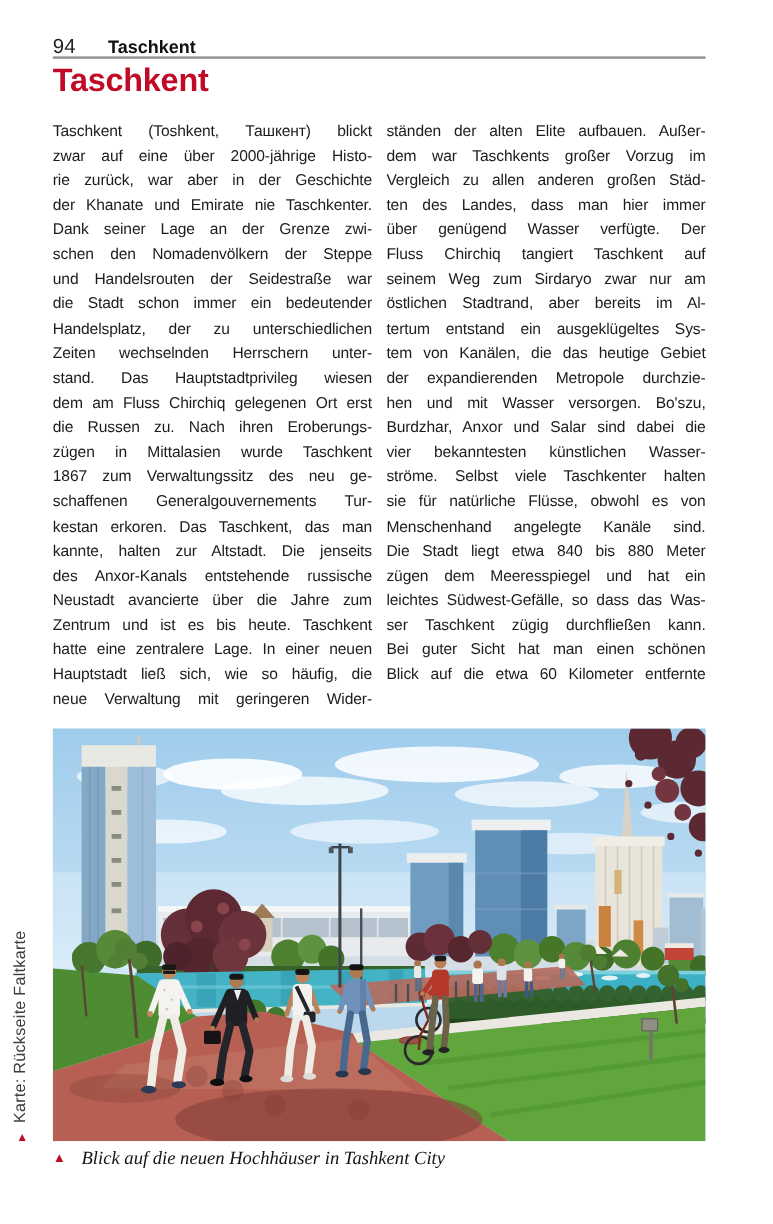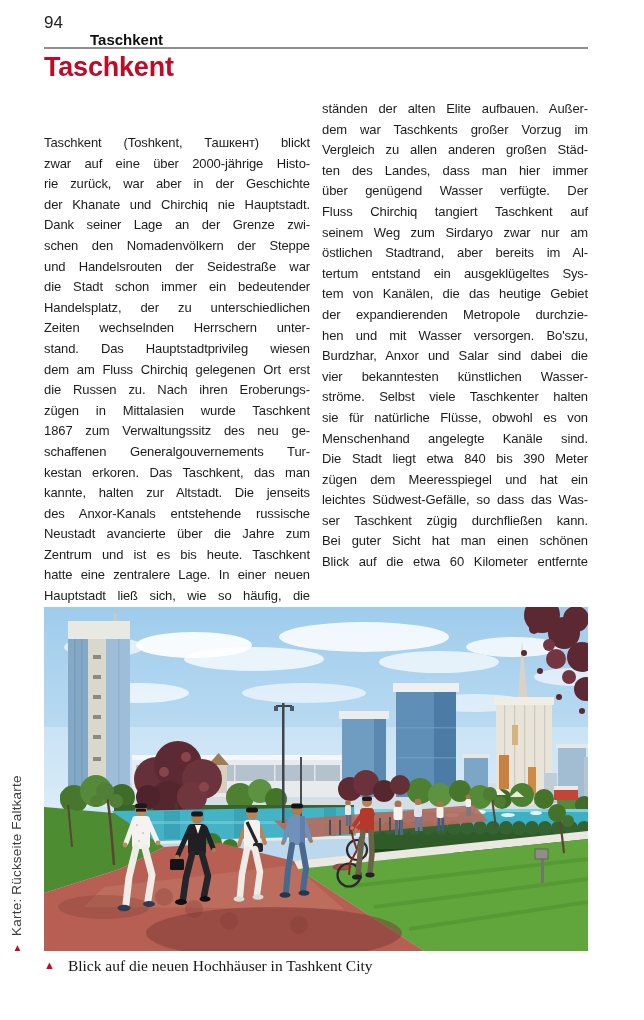--- a/index.html
+++ b/index.html
@@ -1,40 +1,40 @@
 <!DOCTYPE html>
 <html style="--accent: #c00a26; --rule: #8f8f8f;"><head>
 <meta charset="utf-8">
 <style>
   :root { --accent:#c00a26; --rule:#8f8f8f; }
   html,body{margin:0;padding:0;background:#ffffff;}
   .page{position:relative;width:644px;height:1020px;background:#fff;
         font-family:"Liberation Sans",sans-serif;color:#1d1d1d;overflow:hidden;}
   
-  .pagenum{position:absolute;left:44px;top:13px;font-size:17px;color:#222;}
+  .pagenum{position:absolute;left:44px;top:29px;font-size:17px;color:#222;}
   .runhead{position:absolute;left:90px;top:31px;font-size:15px;font-weight:bold;color:#101010;}
   .hrule{position:absolute;left:44px;top:47px;width:544px;height:2px;background:var(--rule);}
   
   h1.title{position:absolute;left:44px;top:52px;margin:0;font-size:27px;line-height:30px;
            font-weight:bold;color:var(--accent);letter-spacing:-0.2px;}
   
   .col{position:absolute;top:99px;width:266px;font-size:13px;line-height:20.6px;
        letter-spacing:-0.1px;color:#1c1c1c;}
-  .col-left{left:44px;margin-top:34px;}
+  .col-left{left:44px;}
   .col-right{left:322px;}
   .tline{text-align:justify;text-align-last:justify;white-space:nowrap;}
   .tline.last{text-align-last:left;}
   
   figure.photo{position:absolute;left:44px;top:607px;width:544px;height:344px;margin:0;
                overflow:hidden;background:#bcd8ec;}
   figure.photo svg{display:block;}
   
   .caption{position:absolute;left:44px;top:956px;width:520px;display:flex;align-items:flex-start;}
   .caption .tri{color:var(--accent);font-size:11px;line-height:18px;margin-right:13px;}
-  .caption .captext{font-family:"Liberation Serif",serif;font-size:15.5px;
+  .caption .captext{font-family:"Liberation Serif",serif;font-style:italic;font-size:15.5px;
                     line-height:19px;color:#141414;}
   
   .margin-note{position:absolute;left:9px;top:953px;transform:rotate(-90deg);
                transform-origin:0 0;white-space:nowrap;font-size:13.5px;color:#3d3d3d;
                letter-spacing:0.2px;}
   .margin-note .tri{display:inline-block;transform:rotate(90deg);color:var(--accent);
                     font-size:10px;margin-right:7px;}
 </style>
 </head>
 <body>
@@ -44,21 +44,21 @@
   <span class="pagenum">94</span>
   <span class="runhead">Taschkent</span>
   <div class="hrule"></div>
 
   <h1 class="title">Taschkent</h1>
 
   <div class="col col-left">
       <div class="tline">Taschkent (Toshkent, Ташкент) blickt</div>
       <div class="tline">zwar auf eine über 2000-jährige Histo-</div>
       <div class="tline">rie zurück, war aber in der Geschichte</div>
-      <div class="tline">der Khanate und Chirchiq nie Hauptstadt.</div>
+      <div class="tline">der Khanate und Emirate nie Taschkenter.</div>
       <div class="tline">Dank seiner Lage an der Grenze zwi-</div>
       <div class="tline">schen den Nomadenvölkern der Steppe</div>
       <div class="tline">und Handelsrouten der Seidestraße war</div>
       <div class="tline">die Stadt schon immer ein bedeutender</div>
       <div class="tline">Handelsplatz, der zu unterschiedlichen</div>
       <div class="tline">Zeiten wechselnden Herrschern unter-</div>
       <div class="tline">stand. Das Hauptstadtprivileg wiesen</div>
       <div class="tline">dem am Fluss Chirchiq gelegenen Ort erst</div>
       <div class="tline">die Russen zu. Nach ihren Eroberungs-</div>
       <div class="tline">zügen in Mittalasien wurde Taschkent</div>
@@ -84,21 +84,21 @@
       <div class="tline">östlichen Stadtrand, aber bereits im Al-</div>
       <div class="tline">tertum entstand ein ausgeklügeltes Sys-</div>
       <div class="tline">tem von Kanälen, die das heutige Gebiet</div>
       <div class="tline">der expandierenden Metropole durchzie-</div>
       <div class="tline">hen und mit Wasser versorgen. Bo'szu,</div>
       <div class="tline">Burdzhar, Anxor und Salar sind dabei die</div>
       <div class="tline">vier bekanntesten künstlichen Wasser-</div>
       <div class="tline">ströme. Selbst viele Taschkenter halten</div>
       <div class="tline">sie für natürliche Flüsse, obwohl es von</div>
       <div class="tline">Menschenhand angelegte Kanäle sind.</div>
-      <div class="tline">Die Stadt liegt etwa 840 bis 390 Meter</div>
+      <div class="tline">Die Stadt liegt etwa 840 bis 880 Meter</div>
       <div class="tline">zügen dem Meeresspiegel und hat ein</div>
       <div class="tline">leichtes Südwest-Gefälle, so dass das Was-</div>
       <div class="tline">ser Taschkent zügig durchfließen kann.</div>
       <div class="tline">Bei guter Sicht hat man einen schönen</div>
       <div class="tline">Blick auf die etwa 60 Kilometer entfernte</div>
     </div>
 
   <figure class="photo">
     <svg width="544" height="344" viewBox="0 0 544 344" xmlns="http://www.w3.org/2000/svg">
       <defs>

